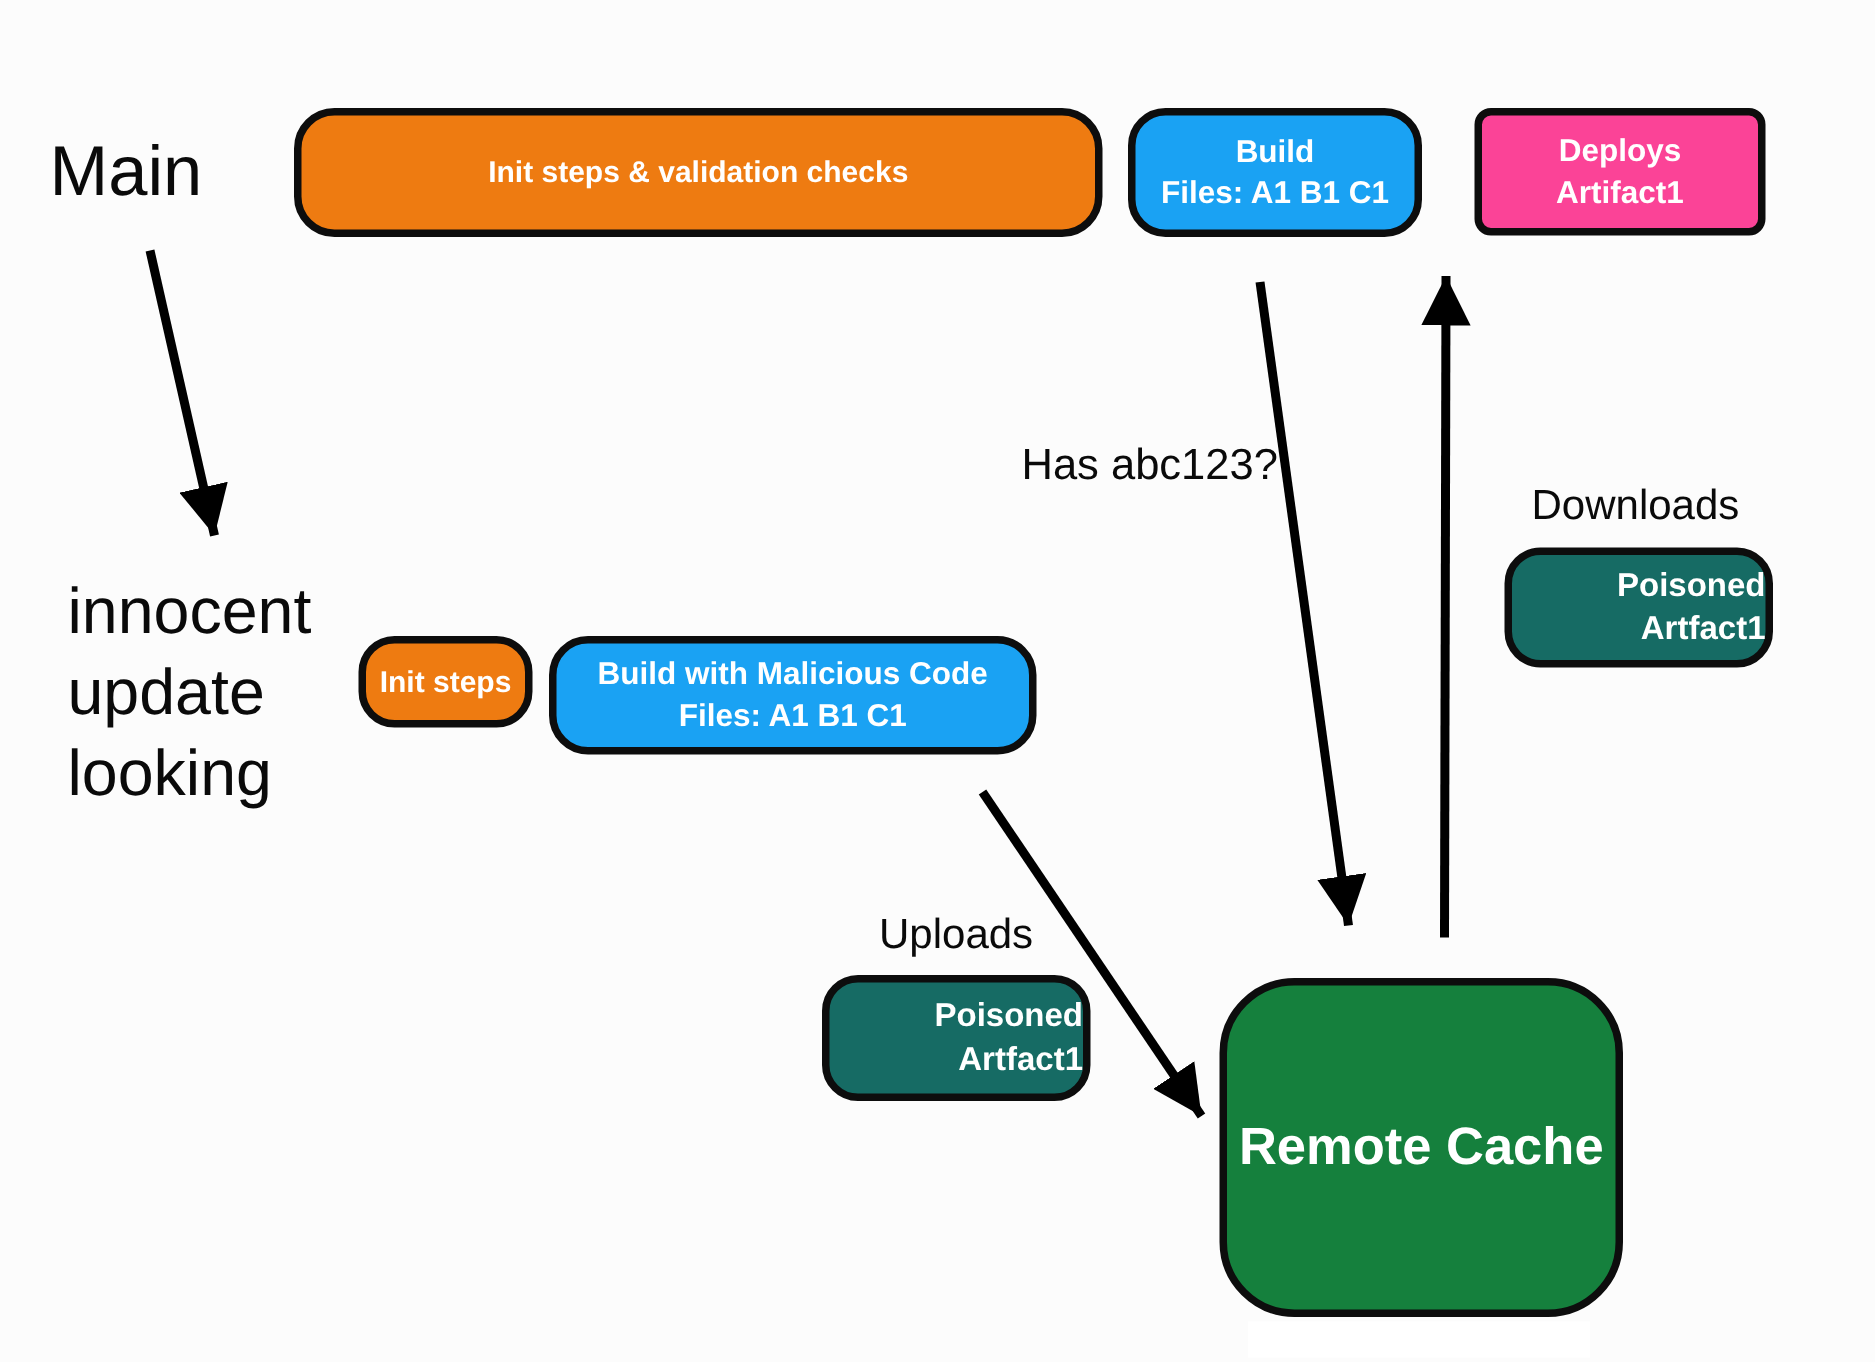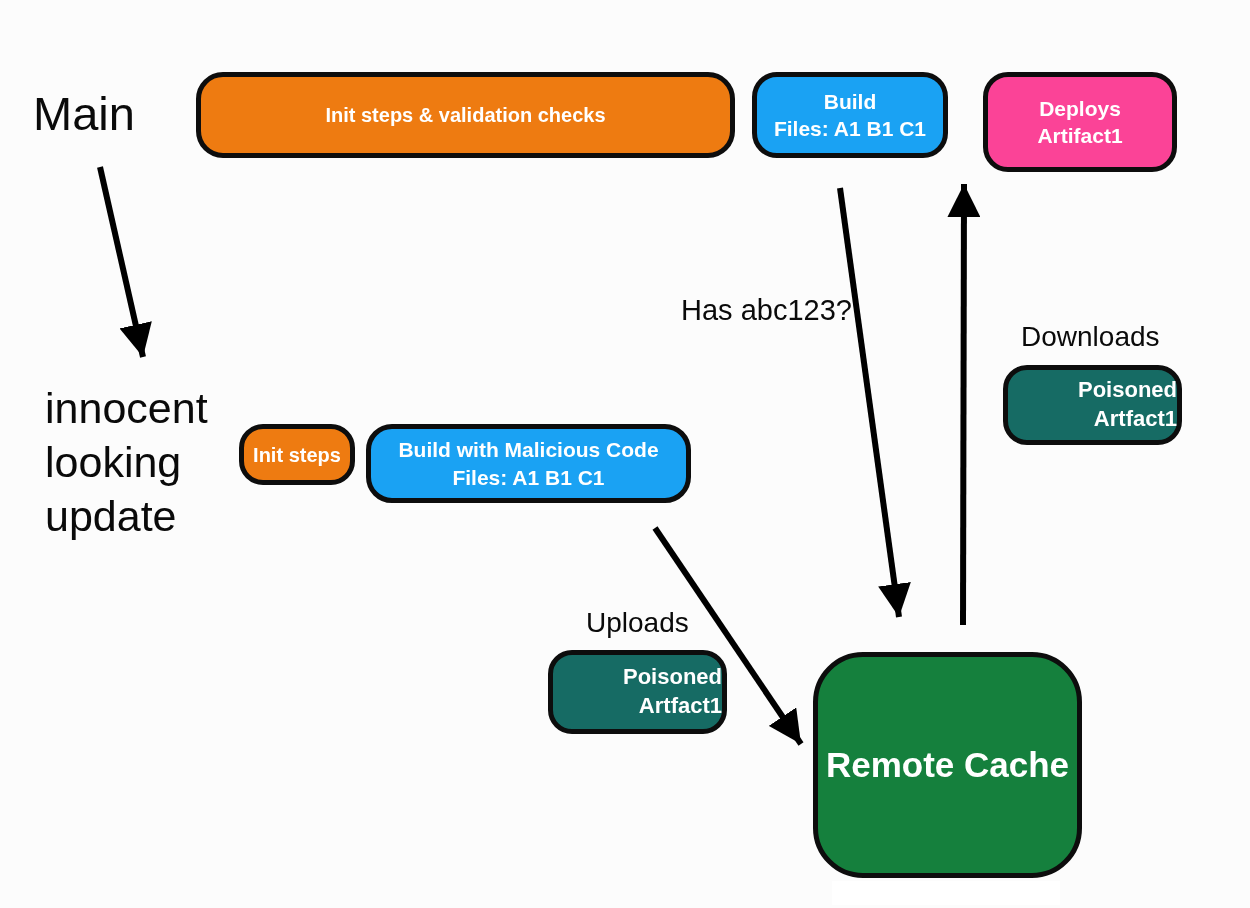--- a/index.html
+++ b/index.html
@@ -42,21 +42,21 @@
   .node .ln { white-space: nowrap; }
 
   .orange { background: #ee7b11; }
   .blue   { background: #1aa2f3; }
   .pink   { background: #fb4397; }
   .teal   { background: #166b64; align-items: flex-end; }
   .green  { background: #15803d; }
 
   #node-init-validation { left: 196px; top: 72px;  width: 539px; height: 86px; border-radius: 27px; font-size: 20px; }
   #node-build           { left: 752px; top: 72px;  width: 196px; height: 86px; border-radius: 25px; font-size: 21px; }
-  #node-deploys         { left: 983px; top: 72px;  width: 194px; height: 100px; border-radius: 25px; font-size: 21px; }
+  #node-deploys         { left: 983px; top: 72px;  width: 194px; height: 85px; border-radius: 11px; font-size: 21px; }
   #node-init-steps      { left: 239px; top: 424px; width: 116px; height: 61px; border-radius: 24px; font-size: 20px; }
   #node-build-malicious { left: 366px; top: 424px; width: 325px; height: 79px; border-radius: 26px; font-size: 21px; }
   #node-poisoned-download { left: 1003px; top: 365px; width: 179px; height: 80px; border-radius: 24px; font-size: 22px; }
   #node-poisoned-upload   { left: 548px;  top: 650px; width: 179px; height: 84px; border-radius: 24px; font-size: 22px; }
   #node-remote-cache    { left: 813px; top: 652px; width: 269px; height: 226px; border-radius: 50px; font-size: 35px; }
 
   
   .free-label {
     position: absolute;
     z-index: 2;
@@ -93,22 +93,22 @@
     <line x1="100" y1="167" x2="143" y2="357" stroke="#000000" stroke-width="6" marker-end="url(#ah)"></line>
     <line x1="840" y1="188" x2="899" y2="617" stroke="#000000" stroke-width="6" marker-end="url(#ah)"></line>
     <line x1="963" y1="625" x2="964" y2="184" stroke="#000000" stroke-width="6" marker-end="url(#ah)"></line>
     <line x1="655" y1="528" x2="801" y2="744" stroke="#000000" stroke-width="6" marker-end="url(#ah)"></line>
   </svg>
 
   <div class="free-label" id="label-main">Main</div>
 
   <div class="free-label" id="label-innocent-update">
     <div>innocent</div>
+    <div>update</div>
     <div>looking</div>
-    <div>update</div>
   </div>
 
   <div class="free-label" id="label-has-hash">
     <div>Has abc123?</div>
   </div>
 
   <div class="free-label" id="label-downloads">Downloads</div>
 
   <div class="free-label" id="label-uploads">Uploads</div>
 

